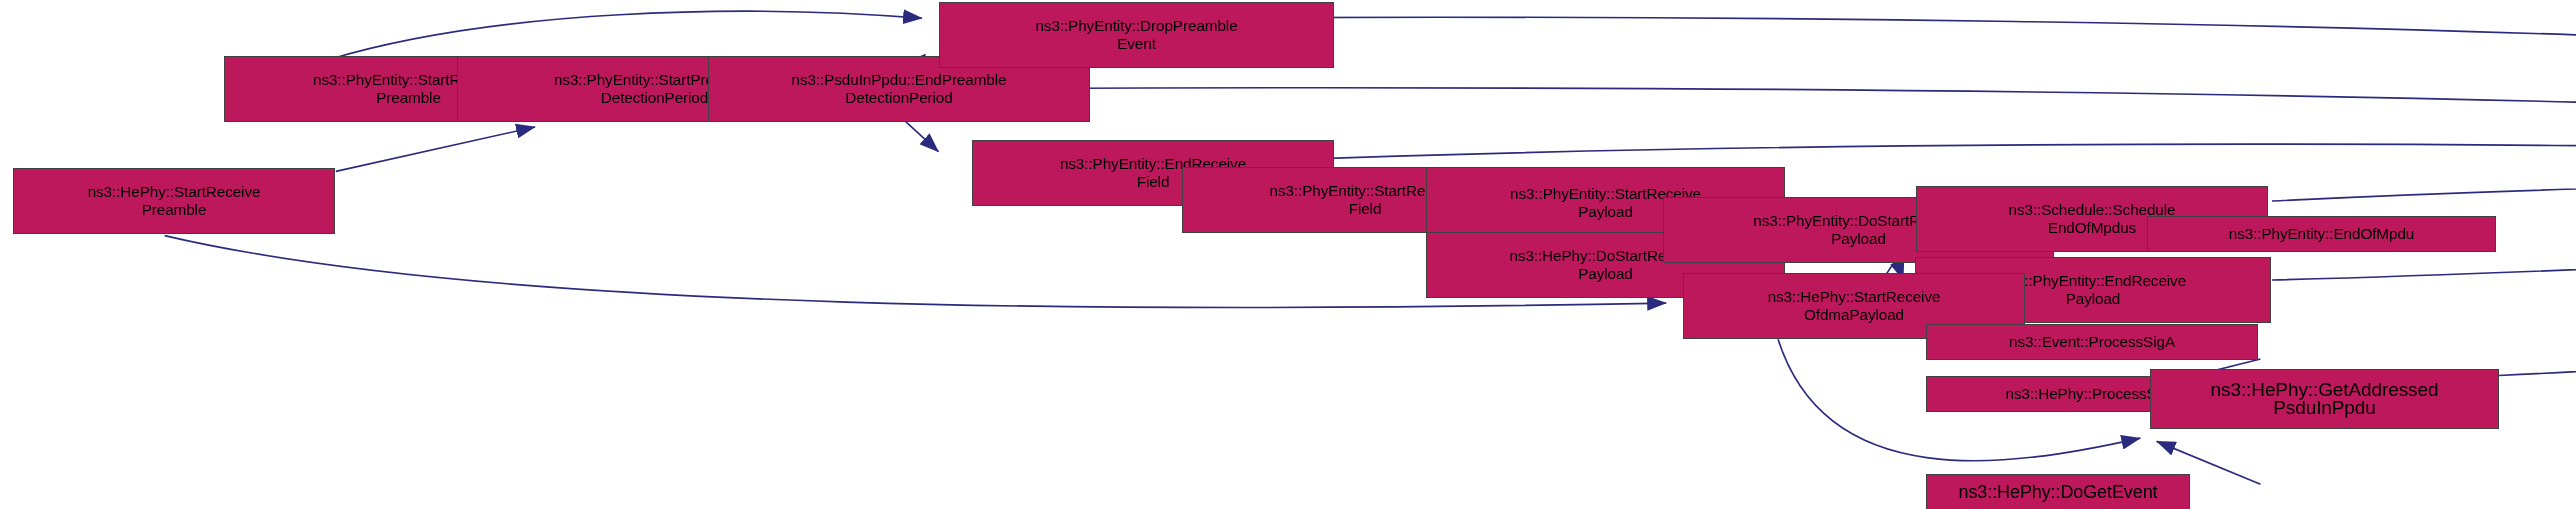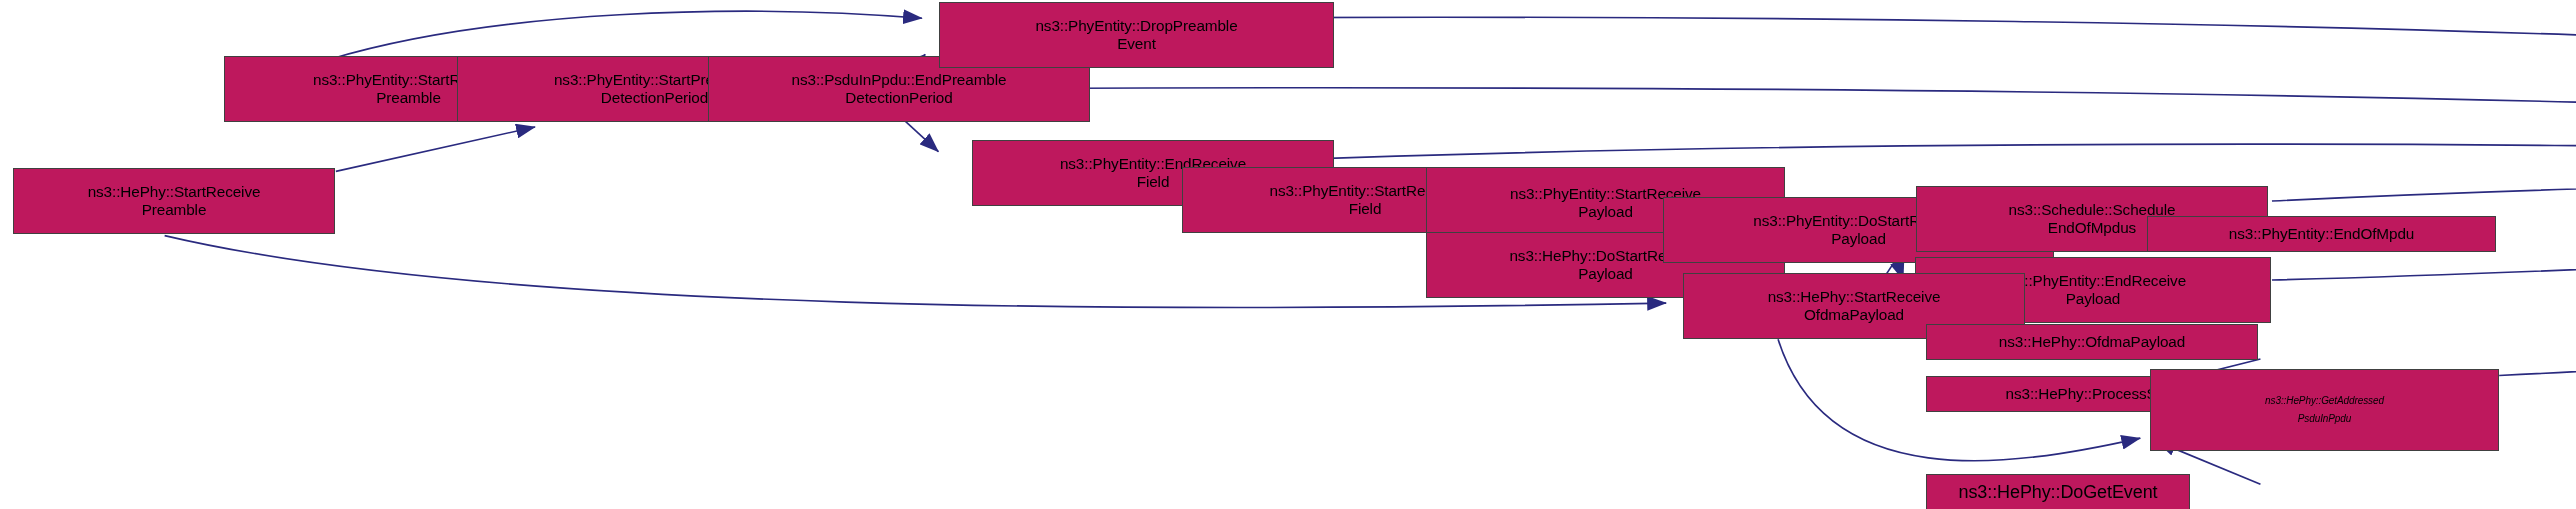--- a/index.html
+++ b/index.html
@@ -124,20 +124,20 @@
 Payload</div>
       <div class="node" style="left: 1663px; top: 197px; width: 391px; height: 66px; font-size: 15.3px; line-height: 18px;">ns3::PhyEntity::DoStartReceive
 Payload</div>
       <div class="node" style="left: 1916px; top: 186px; width: 352px; height: 66px; font-size: 15.3px; line-height: 18px;">ns3::Schedule::Schedule
 EndOfMpdus</div>
       <div class="node" style="left: 1915px; top: 257px; width: 356px; height: 66px; font-size: 15.3px; line-height: 18px;">ns3::PhyEntity::EndReceive
 Payload</div>
       <div class="node" style="left: 2147px; top: 216px; width: 349px; height: 36px; font-size: 15.3px; line-height: 18px;">ns3::PhyEntity::EndOfMpdu</div>
       <div class="node" style="left: 1683px; top: 273px; width: 342px; height: 66px; font-size: 15.3px; line-height: 18px;">ns3::HePhy::StartReceive
 OfdmaPayload</div>
-      <div class="node" style="left: 1926px; top: 324px; width: 332px; height: 36px; font-size: 15.3px; line-height: 18px;">ns3::HePhy::OfdmaPayload</div>
+      <div class="node" style="left: 1926px; top: 324px; width: 332px; height: 36px; font-size: 15.3px; line-height: 18px;">ns3::Event::ProcessSigA</div>
       <div class="node" style="left: 1926px; top: 376px; width: 332px; height: 36px; font-size: 15.3px; line-height: 18px;">ns3::HePhy::ProcessSigB</div>
-      <div class="node" style="left: 2150px; top: 369px; width: 349px; height: 82px; font-size: 10px; line-height: 18px; font-style: italic;">ns3::HePhy::GetAddressed
+      <div class="node" style="left: 2150px; top: 369px; width: 349px; height: 60px; font-size: 19px; line-height: 18px;">ns3::HePhy::GetAddressed
 PsduInPpdu</div>
       <div class="node" style="left: 1926px; top: 474px; width: 264px; height: 36px; font-size: 18px; line-height: 18px;">ns3::HePhy::DoGetEvent</div>
     </div>
 </div>
 
 
 </body></html>

